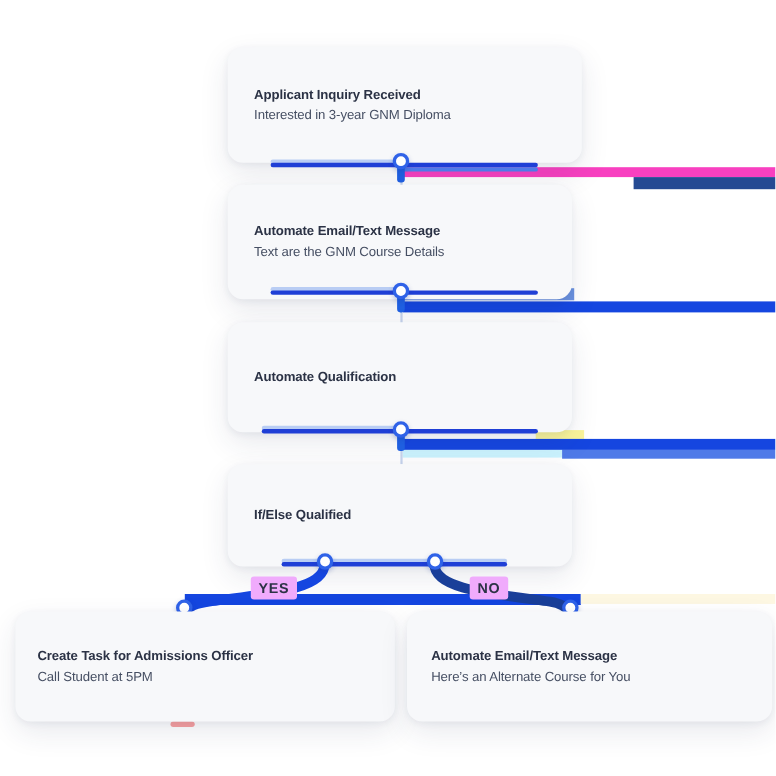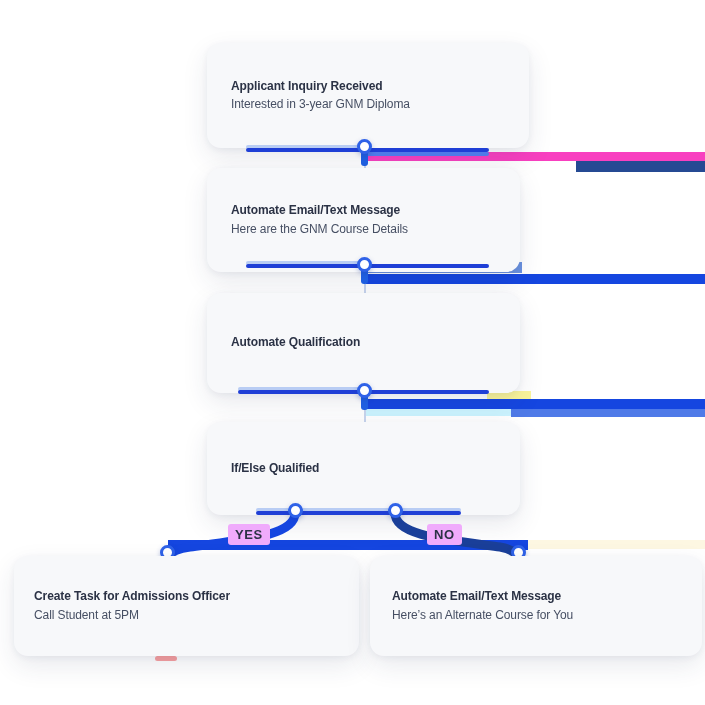--- a/index.html
+++ b/index.html
@@ -85,21 +85,21 @@
     <div class="subtitle">Interested in 3-year GNM Diploma</div>
   </div>
   <div class="rail rail-soft" style="left:246px;top:145px;width:118px;"></div>
   <div class="rail rail-dark" style="left:246px;top:148px;width:243px;height:4px;"></div>
   <div class="rail rail-mid" style="left:364px;top:152px;width:125px;"></div>
   <div class="stub" style="left:361px;top:148px;height:18px;"></div>
   <div class="node" style="left:357px;top:139px;"></div>
 
   <div class="card" style="left:207px;top:168px;width:313px;height:104px;">
     <div class="title">Automate Email/Text Message</div>
-    <div class="subtitle">Here are the GNM Course Details</div>
+    <div class="subtitle">Text are the GNM Course Details</div>
   </div>
   <div class="rail rail-soft" style="left:246px;top:261px;width:118px;"></div>
   <div class="rail rail-dark" style="left:246px;top:264px;width:243px;height:4px;"></div>
   <div class="stub" style="left:361px;top:264px;height:20px;"></div>
   <div class="node" style="left:357px;top:257px;"></div>
 
   <div class="card" style="left:207px;top:293px;width:313px;height:100px;">
     <div class="title">Automate Qualification</div>
   </div>
   <div class="rail rail-soft" style="left:238px;top:387px;width:126px;"></div>

